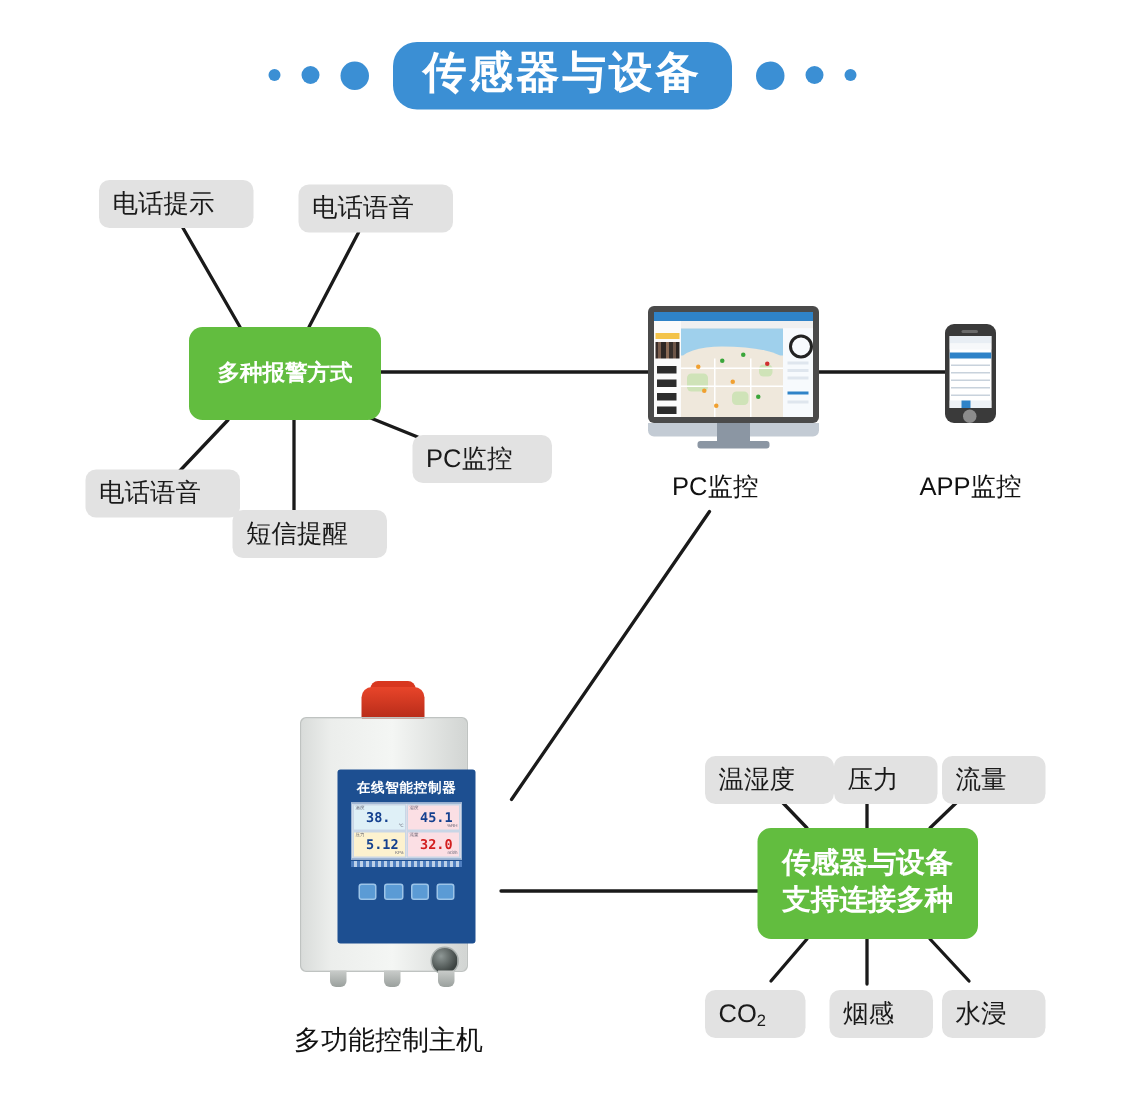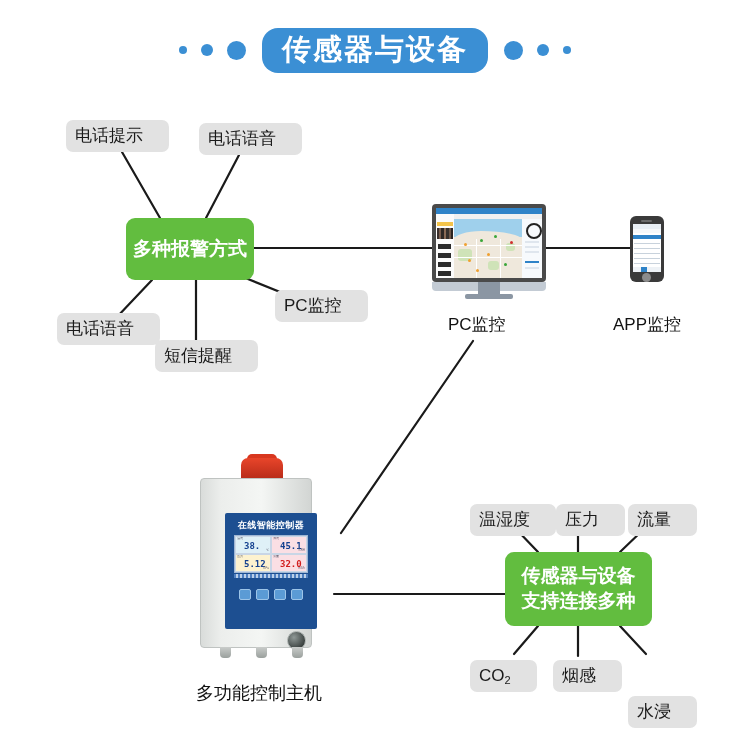--- a/index.html
+++ b/index.html
@@ -40,21 +40,21 @@
   }
   .pill sub{font-size:11px;vertical-align:baseline;position:relative;top:3px;}
 
   
   .greenbox{
     position:absolute;background:#62bd3f;color:#ffffff;
     border-radius:9px;font-weight:bold;
     display:flex;align-items:center;justify-content:center;
     text-align:center;line-height:1.3;
   }
-  #alarm-box{left:126px;top:218px;width:128px;height:62px;font-size:19px;}
+  #alarm-box{left:126px;top:218px;width:128px;height:62px;font-size:15px;}
   #sensor-box{left:505px;top:552px;width:147px;height:74px;font-size:19px;}
   #sensor-box .two-line{display:block;}
 
   
   .caption{position:absolute;font-size:17px;color:#111;white-space:nowrap;}
 
   
   #monitor{position:absolute;left:432px;top:204px;width:114px;height:78px;}
   .mon-bezel{position:absolute;left:0;top:0;width:114px;height:78px;
              background:#4a4a4a;border-radius:4px;padding:4px;box-sizing:border-box;}
@@ -306,15 +306,15 @@
     </span>
   </div>
 
   <div class="pill" style="left:470px;top:504px;">温湿度</div>
   <div class="pill" style="left:556px;top:504px;">压力</div>
   <div class="pill" style="left:628px;top:504px;">流量</div>
   <div class="pill" style="left:470px;top:660px;">
     <span>CO</span><sub>2</sub>
   </div>
   <div class="pill" style="left:553px;top:660px;">烟感</div>
-  <div class="pill" style="left:628px;top:696px;">水浸</div>
+  <div class="pill" style="left:628px;top:660px;">水浸</div>
 
 </div>
 
 </body></html>

